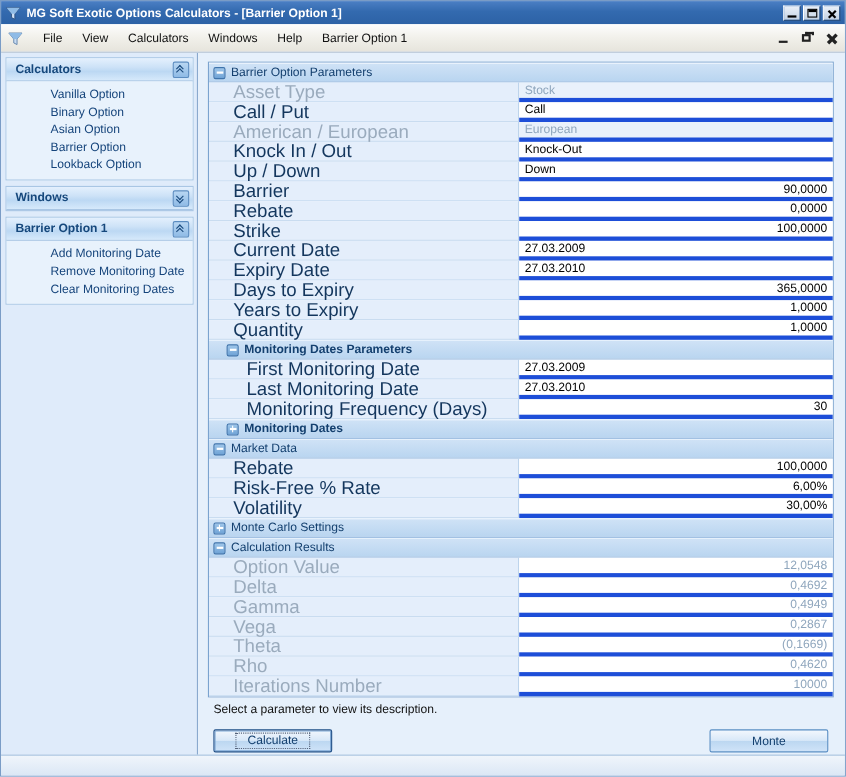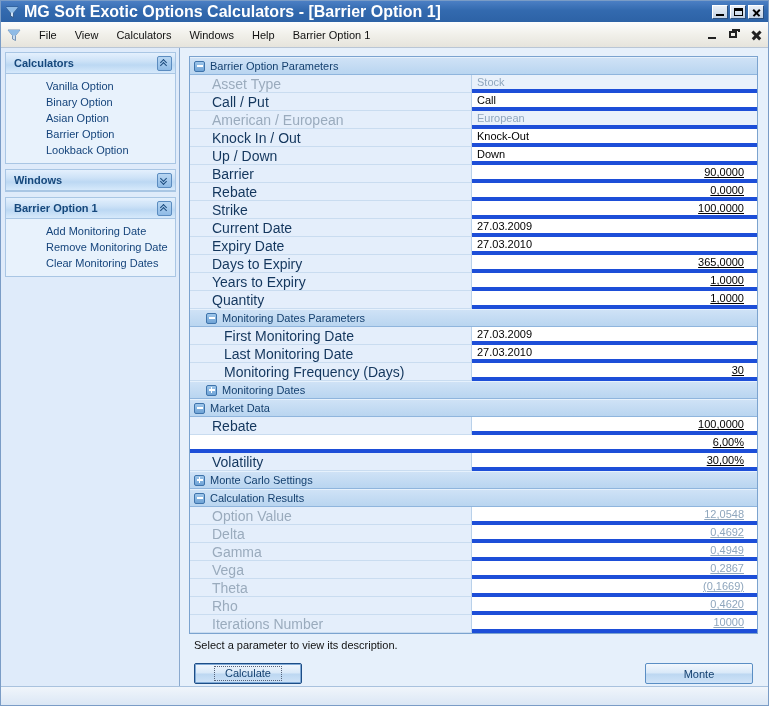--- a/index.html
+++ b/index.html
@@ -22,21 +22,21 @@
     height:21px;flex:0 0 21px;
     background:linear-gradient(to bottom,#4b7fc4 0%,#336aaf 45%,#2d62a6 100%);
     display:flex;align-items:center;
     padding:0 2px 0 3px;
     color:#ffffff;
   }
   .app-icon{
     width:16px;height:16px;flex:0 0 16px;position:relative;margin-right:4px;
   }
   .title-text{
-    font-size:16px;font-weight:bold;color:#fff;
+    font-size:11px;font-weight:bold;color:#fff;
     white-space:nowrap;overflow:hidden;flex:1 1 auto;
     letter-spacing:0px;
   }
   .win-btns{display:flex;gap:2px;align-items:center;padding-right:2px;}
   .wbtn{
     width:16px;height:14px;
     background:linear-gradient(to bottom,#e9eff7,#c3d2e4);
     border:1px solid #2a4f7e;
     border-top-color:#ffffff;border-left-color:#ffffff;
     position:relative;box-sizing:border-box;
@@ -125,49 +125,49 @@
   .row{display:flex;height:18px;box-sizing:border-box;text-align:right;}
   .sec{
     background:linear-gradient(to bottom,#cfe2f6,#b9d5f0);
     border-bottom:1px solid #8fb5dd;
     border-top:1px solid #e6f1fc;
     display:flex;align-items:center;
     font-size:11px;color:#14406f;
     padding-left:4px;box-sizing:border-box;
     width:100%;cursor:default;
   }
-  .sec.lvl1{padding-left:16px;}
+  .sec.lvl1{padding-left:16px;font-weight:bold;}
   .pm{
     width:11px;height:11px;flex:0 0 11px;margin-right:5px;
     background:linear-gradient(to bottom,#9ec6ea,#6fa3d6);
     border:1px solid #3e73ab;border-radius:2px;position:relative;box-sizing:border-box;
     cursor:default;
   }
   .pm:before{content:"";position:absolute;left:1.5px;top:3.5px;width:6px;height:1.6px;background:#fff;}
   .pm.plus:after{content:"";position:absolute;left:3.7px;top:1.5px;width:1.6px;height:6px;background:#fff;}
   .lbl{
     width:282px;flex:0 0 282px;
     background:#e4eefb;
     border-bottom:1px solid #c9dcf0;
     border-right:1px solid #b9d1ea;
     display:flex;align-items:center;
     padding-left:22px;box-sizing:border-box;
-    font-size:14px;color:#13365d;white-space:nowrap;cursor:default;
+    font-size:17px;color:#13365d;white-space:nowrap;cursor:default;
   }
   .lbl.ind{padding-left:34px;}
   .lbl.dis{color:#9aabbd;}
   .val{
     flex:1 1 auto;min-width:0;
     background:#ffffff;
     border-bottom:4px solid #1d4ed8;
     display:flex;align-items:center;
     padding:0 4px 0 5px;box-sizing:border-box;
     font-size:11px;color:#000;white-space:nowrap;cursor:text;
   }
-  .val.num{justify-content:flex-end;padding-right:13px;text-decoration:underline;}
+  .val.num{justify-content:flex-end;padding-right:5px;}
   .val.dis{background:#e9f1fb;color:#8fa6bd;cursor:default;}
   .val.disnum{background:#ffffff;color:#8fa6bd;justify-content:flex-end;}
 
   
   .desc{
     padding:5px 0 0 5px;font-size:11px;color:#111;flex:0 0 auto;
   }
   .btnrow{
     display:flex;justify-content:space-between;align-items:center;
     padding:12px 5px 0 5px;flex:0 0 auto;
@@ -375,20 +375,21 @@
             <div class="sec">
               <span class="pm"></span>
               <span>Market Data</span>
             </div>
           </div>
           <div class="row">
             <div class="lbl">Rebate</div>
             <div class="val num">100,0000</div>
           </div>
           <div class="row">
+            <div class="lbl">Risk-Free % Rate</div>
             <div class="val num">6,00%</div>
           </div>
           <div class="row">
             <div class="lbl">Volatility</div>
             <div class="val num">30,00%</div>
           </div>
           <div class="row">
             <div class="sec">
               <span class="pm plus"></span>
               <span>Monte Carlo Settings</span>

